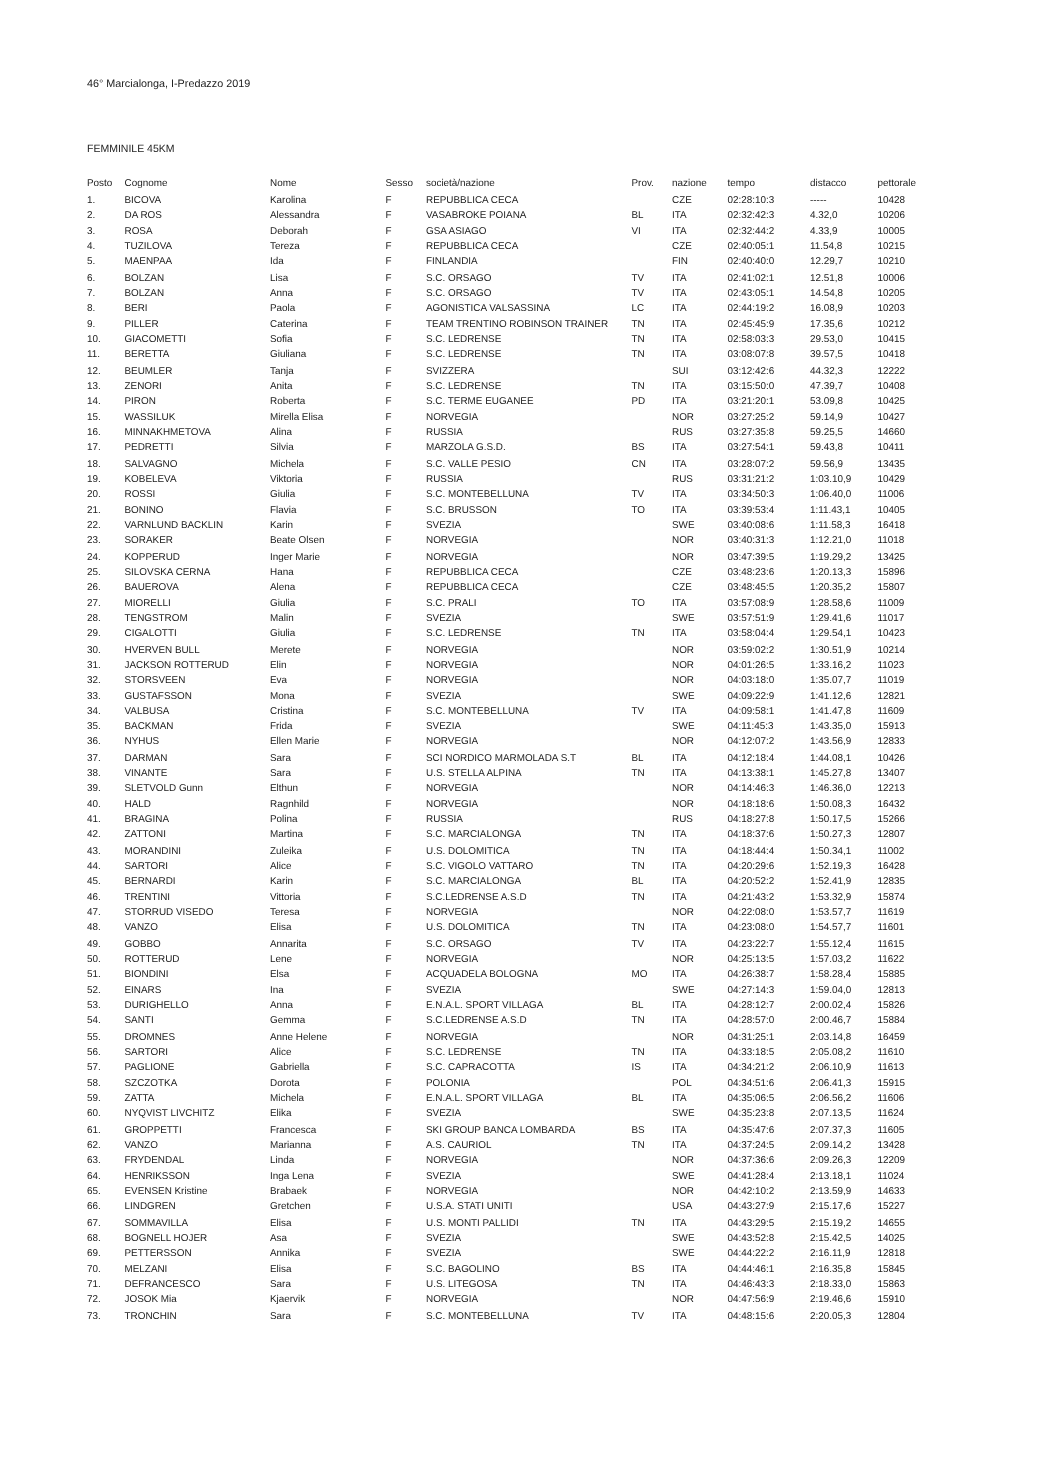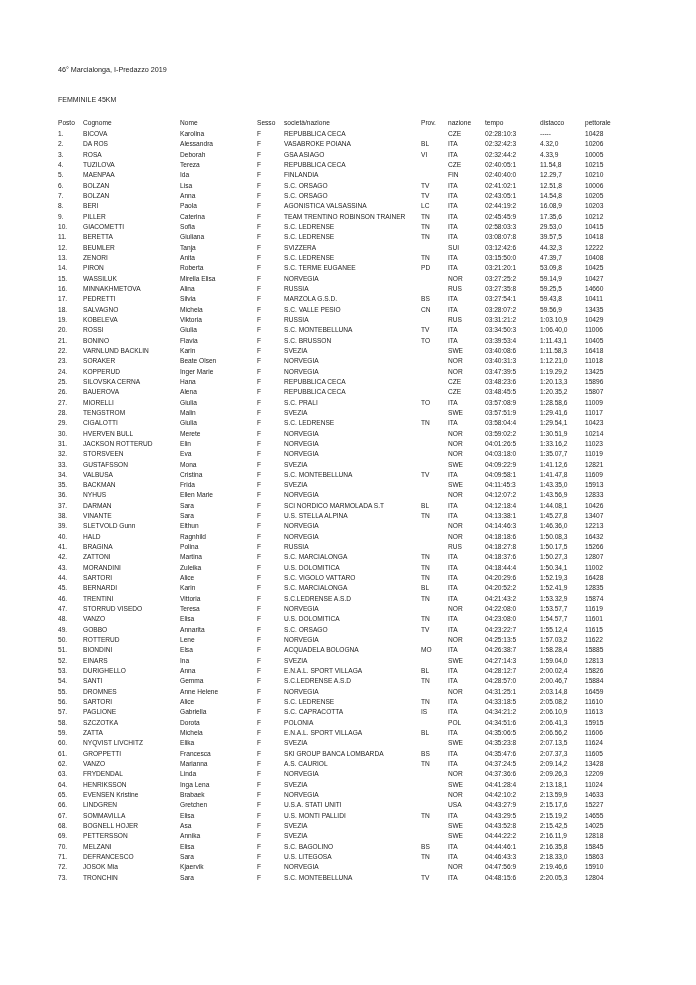--- a/index.html
+++ b/index.html
@@ -1,18 +1,18 @@
 <!DOCTYPE html>
 <html><head>
 <meta charset="utf-8">
 <style>
   html, body { margin:0; padding:0; background:#ffffff; }
   body { width:696px; height:985px; position:relative; overflow:hidden;
          font-family:"Liberation Sans", sans-serif; color:#222; }
-  .title { position:absolute; left:58px; top:65px; font-size:7.2px; }
+  .title { position:absolute; left:58px; top:51px; font-size:7.2px; }
   .subtitle { position:absolute; left:58px; top:96px; font-size:7px; }
   .table { position:absolute; left:58px; top:117px; width:630px; font-size:6.6px; }
   .row { position:relative; height:10.33px; line-height:10.33px; white-space:nowrap; }
   .row span { position:absolute; top:0; }
   .c-pos { left:0; }
   .c-cog { left:25px; }
   .c-nom { left:122px; }
   .c-sex { left:199px; }
   .c-soc { left:226px; }
   .c-prov { left:363px; }

